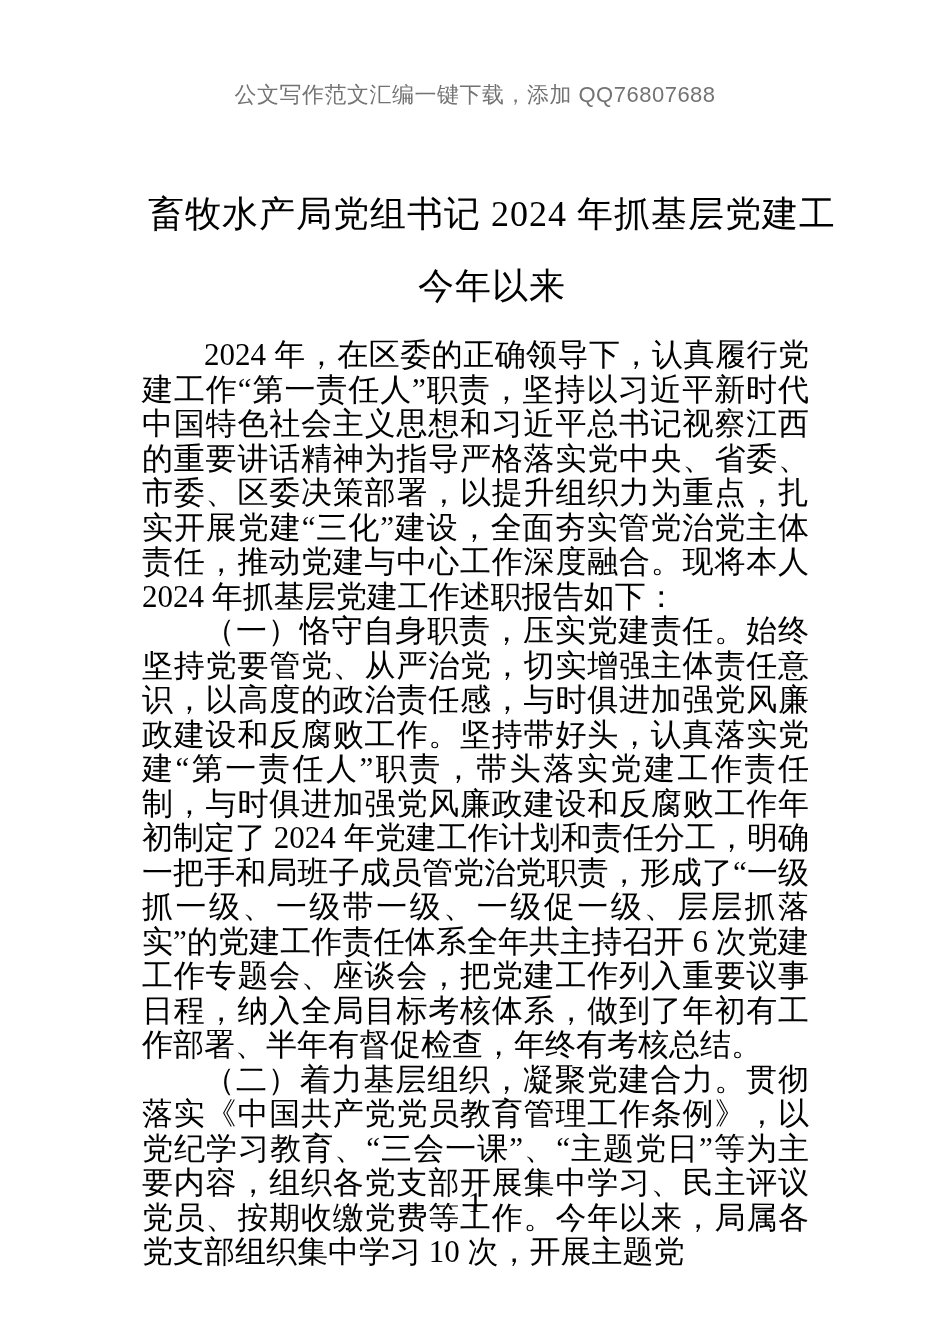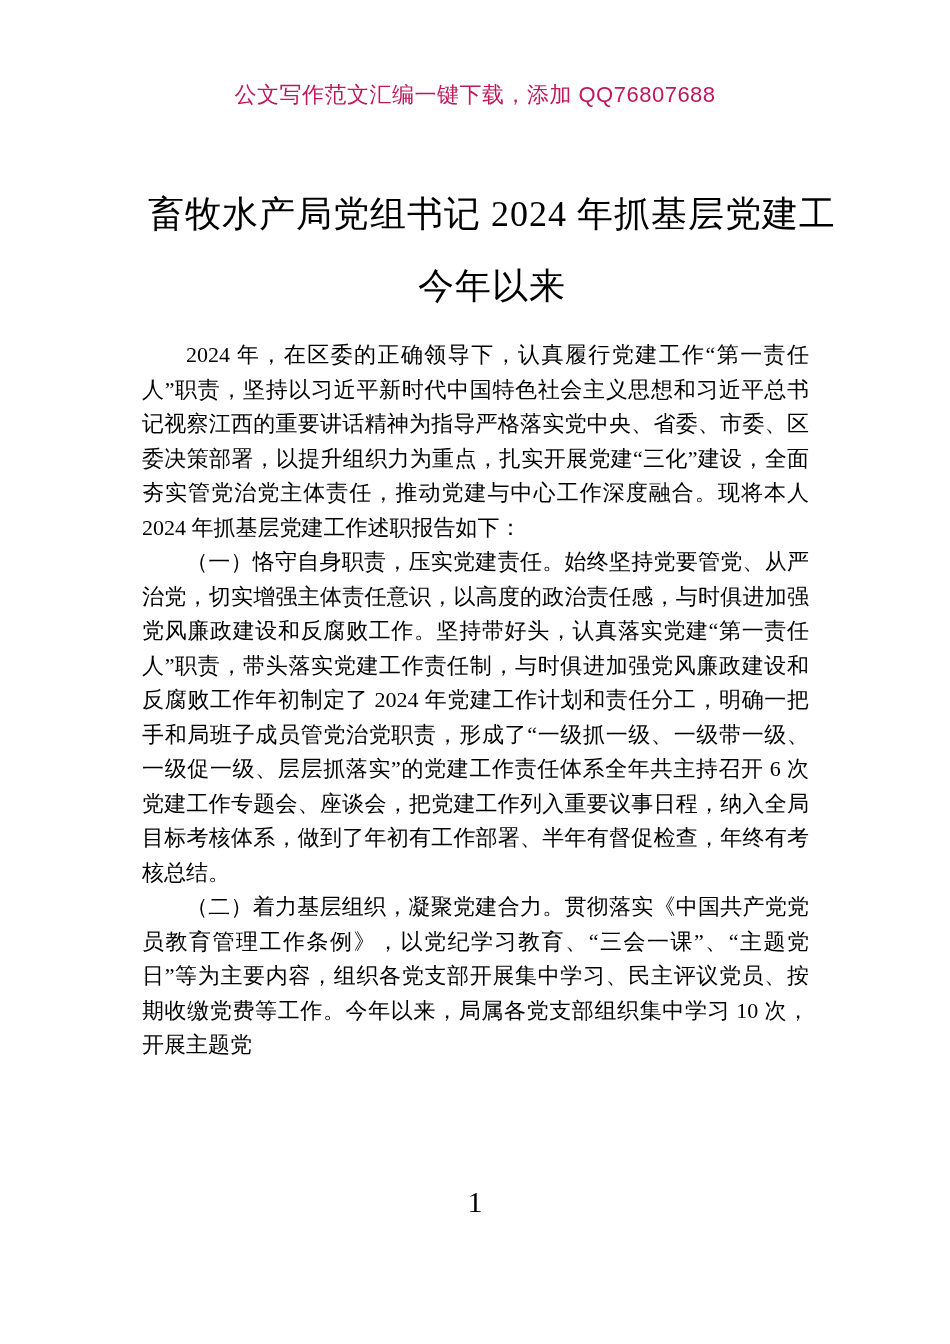--- a/index.html
+++ b/index.html
@@ -20,21 +20,21 @@
   .ad-banner {
     position: absolute;
     top: 82px;
     left: 0;
     width: 100%;
     text-align: center;
     font-family: "Liberation Sans", "DejaVu Sans", sans-serif;
     font-size: 22px;
     line-height: 1.2;
     font-weight: 400;
-    color: #be185d;
+    color: #737373;
     letter-spacing: 0.5px;
   }
   .doc-title {
     position: absolute;
     top: 161px;
     left: 0;
     width: 100%;
     margin: 17px;
     text-align: center;
     font-family: "Liberation Serif", "DejaVu Serif", serif;
@@ -44,21 +44,21 @@
     color: #000000;
     letter-spacing: 1px;
   }
   .doc-title .title-line { display: block; }
   .doc-body {
     position: absolute;
     top: 338px;
     left: 142px;
     width: 667px;
     font-family: "Liberation Serif", "DejaVu Serif", serif;
-    font-size: 22px;
+    font-size: 31px;
     line-height: 34.5px;
     text-align: justify;
     color: #000000;
   }
   .doc-body p {
     margin: 0;
     padding: 0;
     text-indent: 2em;
   }
   .page-footer {

